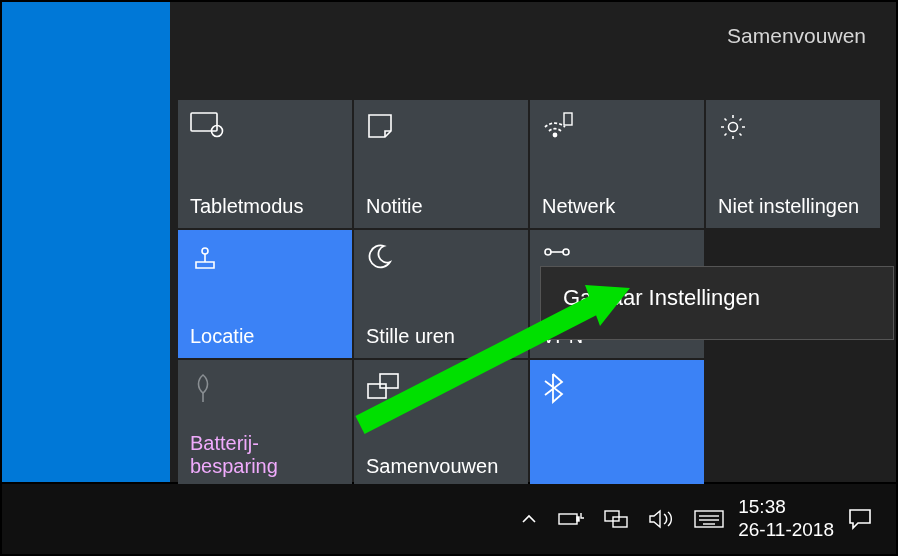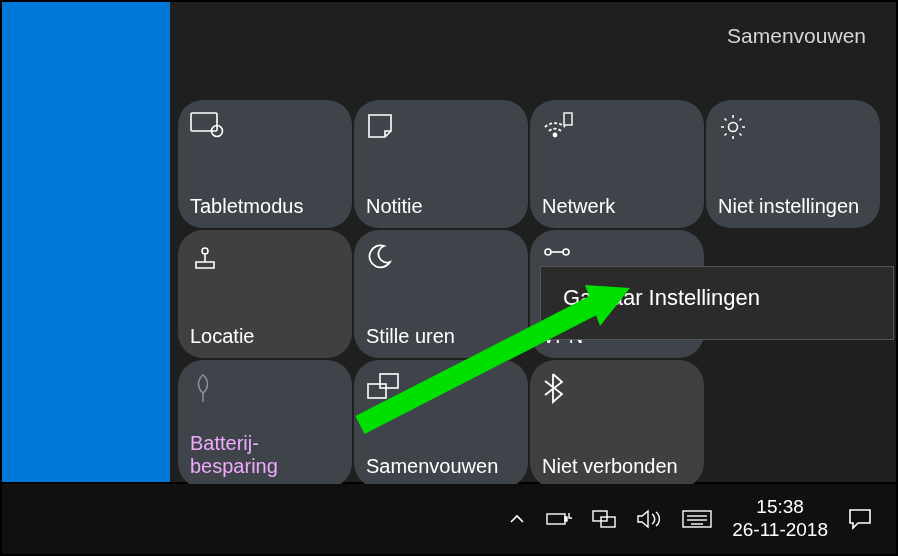--- a/index.html
+++ b/index.html
@@ -1,33 +1,33 @@
 <!DOCTYPE html>
 <html><head>
 <meta charset="utf-8">
 <style>
 html,body{margin:0;padding:0;width:898px;height:556px;overflow:hidden;font-family:"Segoe UI",Tahoma,sans-serif;background:#000;}
 .left-panel{position:absolute;left:2px;top:2px;width:168px;height:480px;background:#0078d7;}
 .ac-panel{position:absolute;left:170px;top:2px;width:726px;height:480px;background:#1f1f1f;}
 .collapse{position:absolute;top:22px;right:30px;color:#d6d6d6;font-size:21px;font-weight:300;}
 .tiles{position:absolute;left:8px;top:98px;width:710px;}
 .row{display:flex}
-.tile{position:relative;width:174px;height:128px;margin:0 2px 2px 0;background:#3e4449;box-sizing:border-box;padding:10px 12px;border-radius:25px;}
-.tile.active{background:#404040;}
+.tile{position:relative;width:174px;height:128px;margin:0 2px 2px 0;background:#3e4449;box-sizing:border-box;padding:10px 12px;}
+.tile.active{background:#3b82f6;}
 .tile.disabled .label{color:#f0abfc;}
 .tile .label{position:absolute;bottom:10px;left:12px;right:10px;color:#fff;font-size:20px;font-weight:300;line-height:1.15;}
 .tile .icon{position:absolute;top:12px;left:12px;color:#fff;}
 .tile.disabled .icon{color:#8a8f93;}
 .context{position:absolute;left:540px;top:266px;width:352px;height:72px;background:#2b2b2b;border:1px solid #555;z-index:10;}
 .context-item{padding:18px 22px;color:#fff;font-size:22px;font-weight:300;}
 .arrow{position:absolute;z-index:20;pointer-events:none;}
 .taskbar{position:absolute;left:2px;right:2px;bottom:2px;height:70px;background:#101010;}
 .tray{position:absolute;right:14px;top:0;bottom:0;display:flex;align-items:center;}
 .tray-icon{color:#fff;margin:0 10px;}
-.clock{color:#fff;font-size:19px;font-weight:300;text-align:center;line-height:1.2;margin:0 10px;}
+.clock{color:#fff;font-size:19px;font-weight:300;line-height:1.2;margin:0 4px;}
 svg{display:block;}
 </style>
 </head>
 <body>
 
 <div class="left-panel"></div>
 
 <div class="ac-panel">
   <div class="collapse">Samenvouwen</div>
 
@@ -123,21 +123,20 @@
           </svg>
         </span>
         <span class="label">Samenvouwen</span>
       </div>
       <div class="tile active">
         <span class="icon">
           <svg width="22" height="32" viewBox="0 0 22 32" fill="none" stroke="currentColor" stroke-width="1.8">
             <path d="M11 2 V30 L20 22 L3 9 M11 2 L20 10 L3 23"></path>
           </svg>
         </span>
-        <span class="label">Niet verbonden</span>
       </div>
     </div>
 
   </div>
 </div>
 
 <div class="context">
   <div class="context-item">Ga naar Instellingen</div>
 </div>
 

